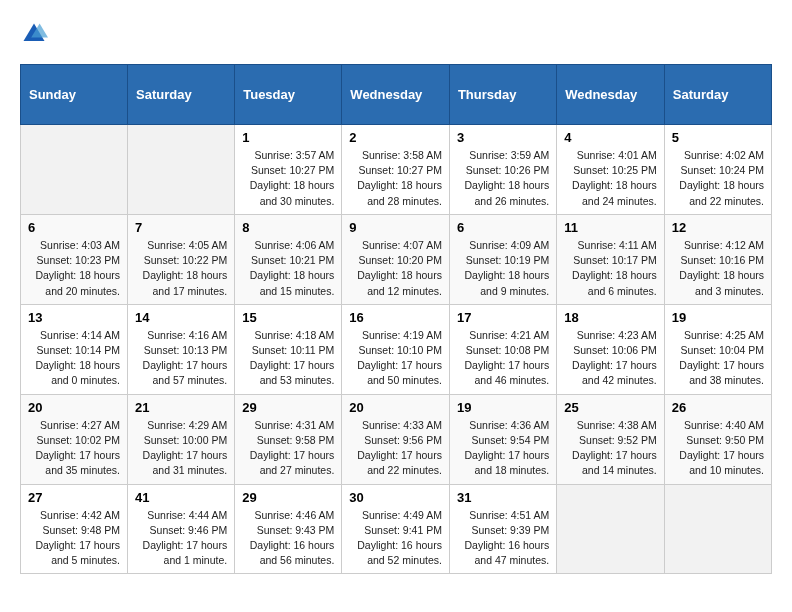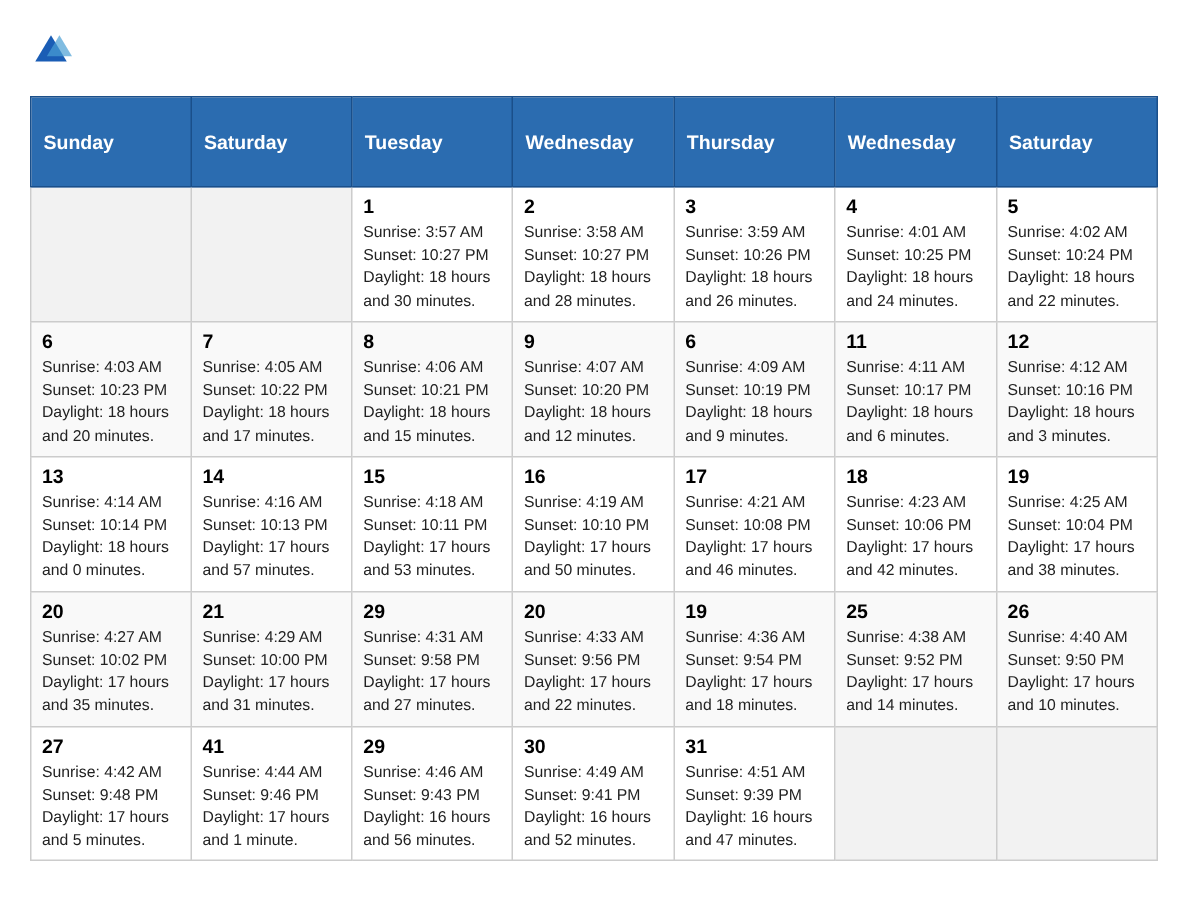--- a/index.html
+++ b/index.html
@@ -81,20 +81,21 @@
     .day-number {
       font-weight: bold;
       font-size: 13px;
       margin-bottom: 3px;
       display: block;
     }
     .day-info {
       font-size: 10.5px;
       color: #222;
       line-height: 1.45;
+      text-align: right;
     }
     .empty-cell {
       background: #f2f2f2 !important;
     }
   </style>
 </head>
 <body>
 
 <div class="header">
   <div class="logo">

